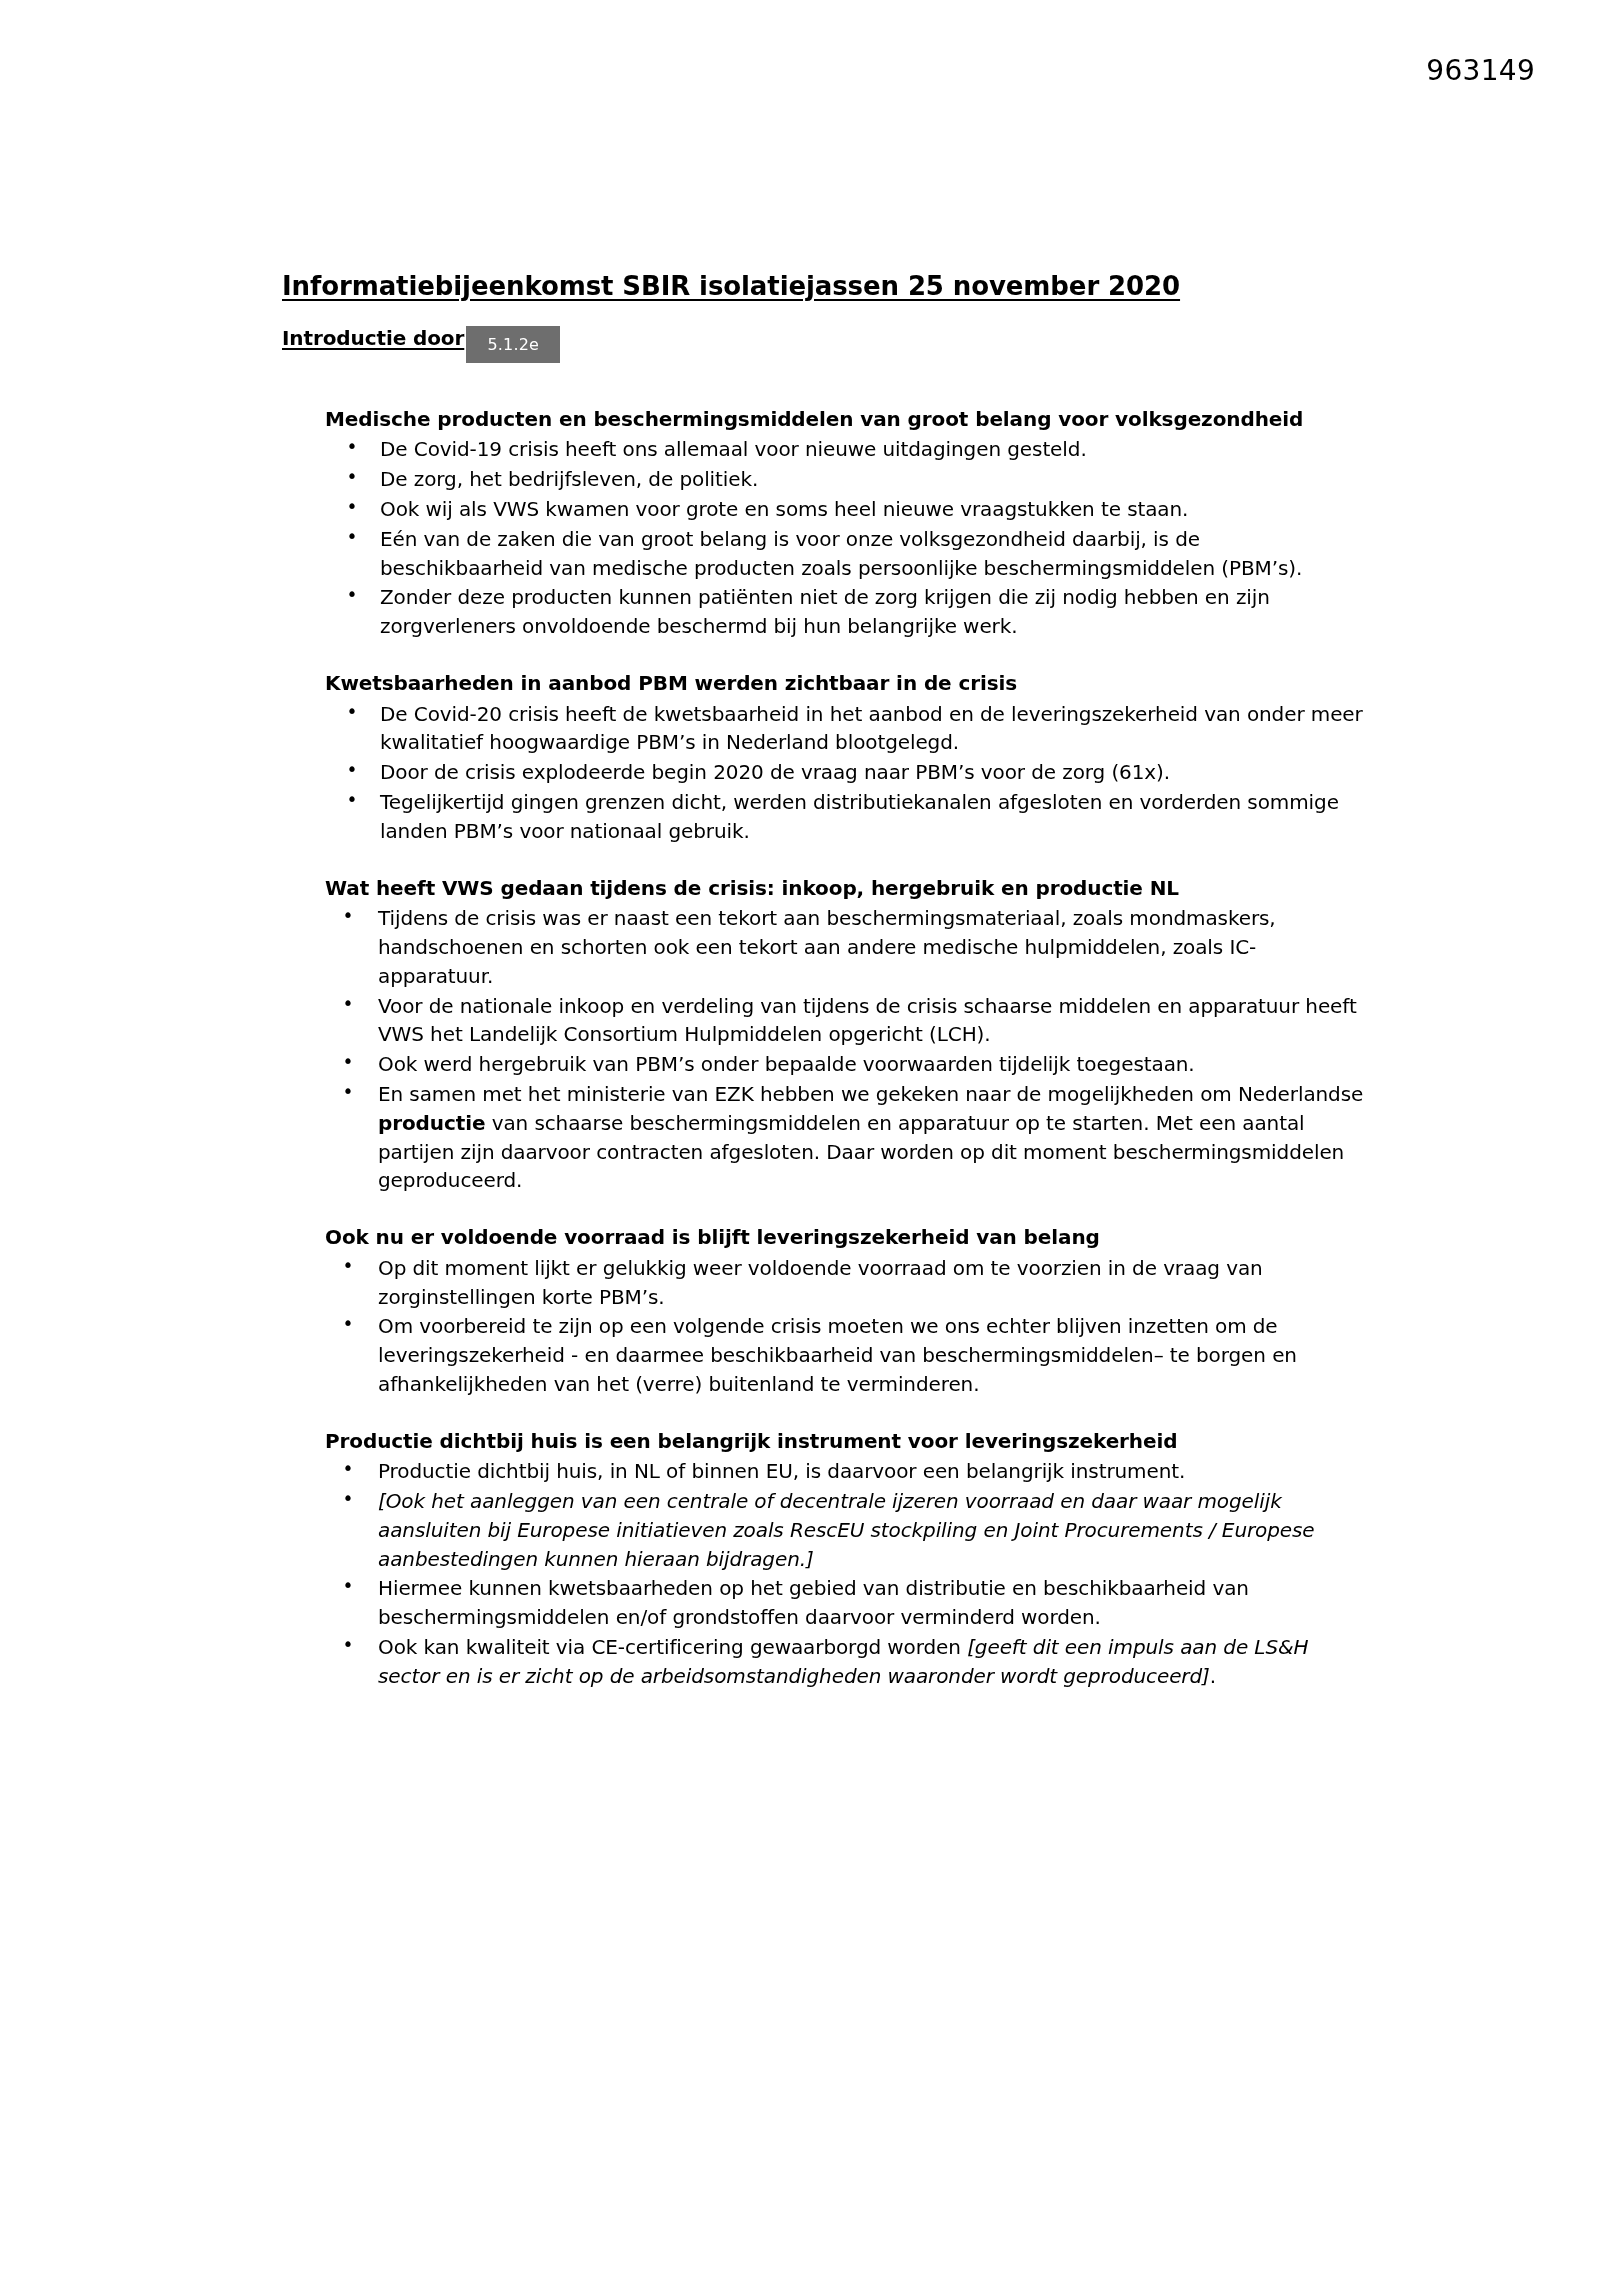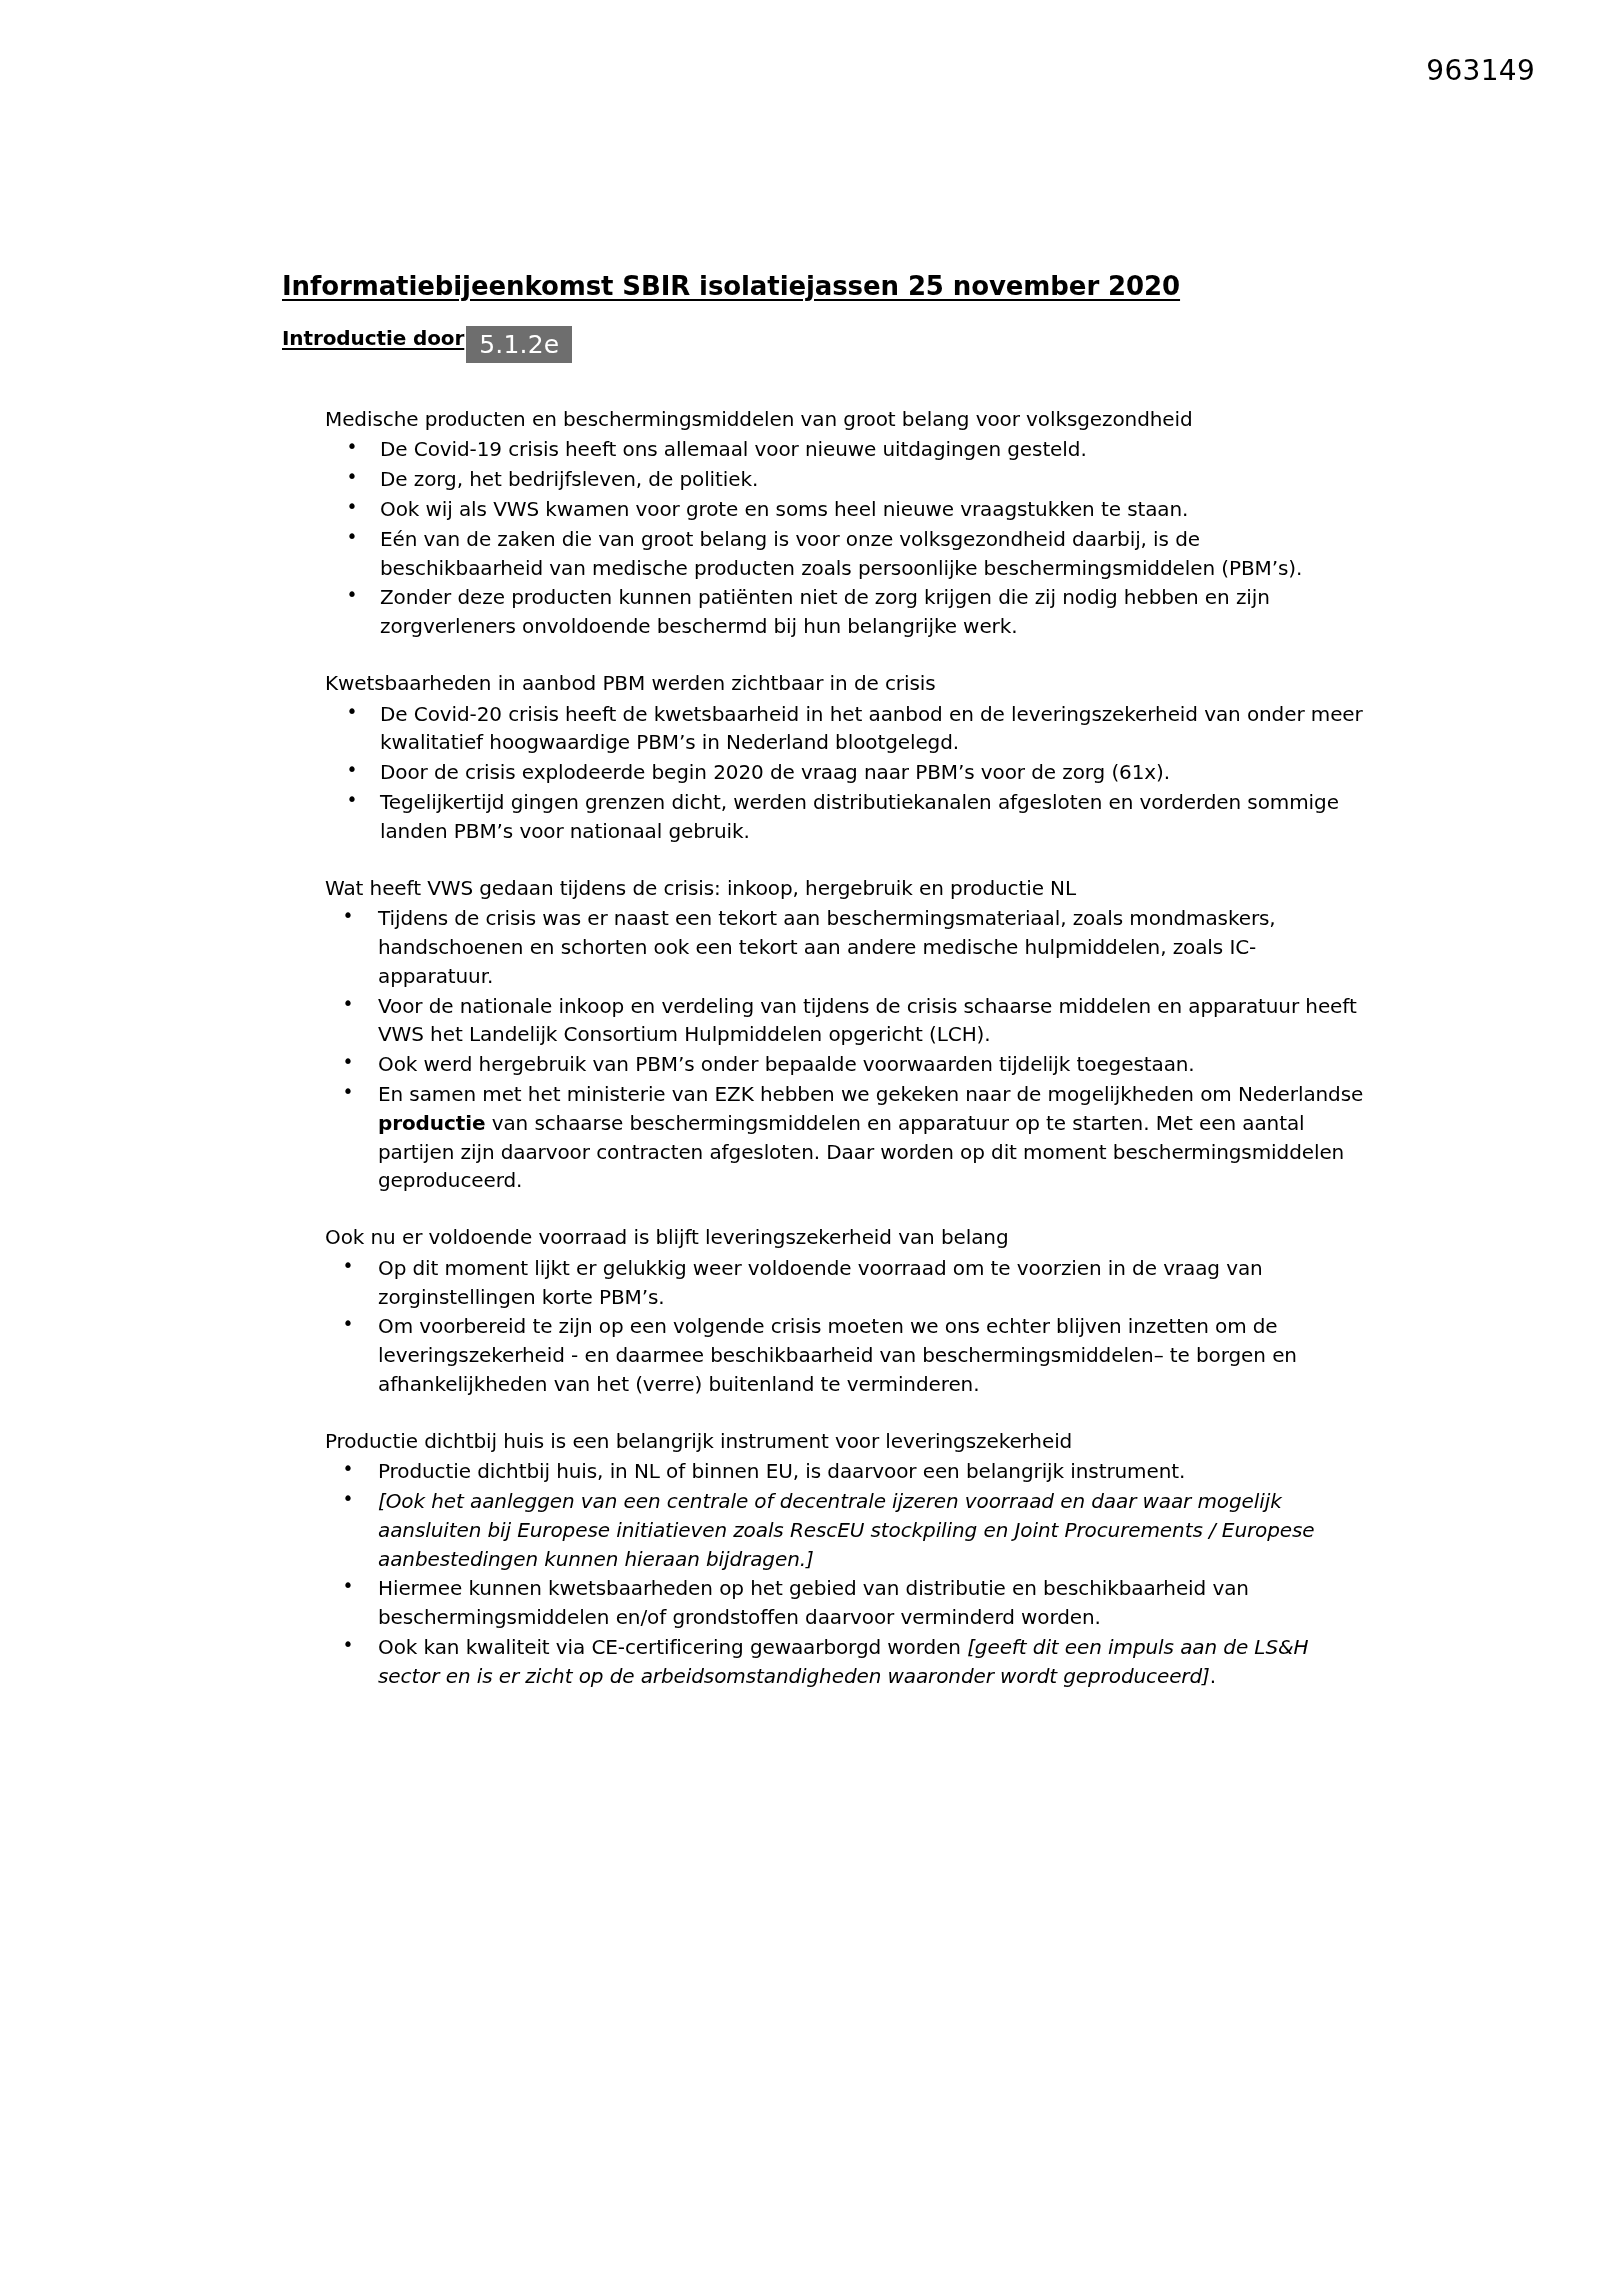--- a/index.html
+++ b/index.html
@@ -67,41 +67,41 @@
     text-underline-offset: 2.9px;
     letter-spacing: -0.1px;
     white-space: nowrap;
   }
   .redaction-box {
     display: inline-flex;
     align-items: center;
     justify-content: center;
     background: #6e6e6e;
     color: #ffffff;
-    font-size: 25px;
+    font-size: 16px;
     font-weight: 400;
-    width: 106px;
+    width: 94px;
     height: 37px;
     margin-left: 2px;
     letter-spacing: 0.2px;
     box-sizing: border-box;
   }
 
   
   .sections {
     margin-top: 45px;
     margin-left: 43px;
     width: 1039px;
   }
   .section { margin-bottom: 29px; }
   .section:last-child { margin-bottom: 0; }
 
   .section-heading {
     font-size: 20px;
-    font-weight: normal;
+    font-weight: bold;
     line-height: 1.38;
     letter-spacing: -0.1px;
     margin: 0 0 2px 0;
   }
 
   ul.bullets {
     list-style: none;
     margin: 0;
     padding: 0;
   }

